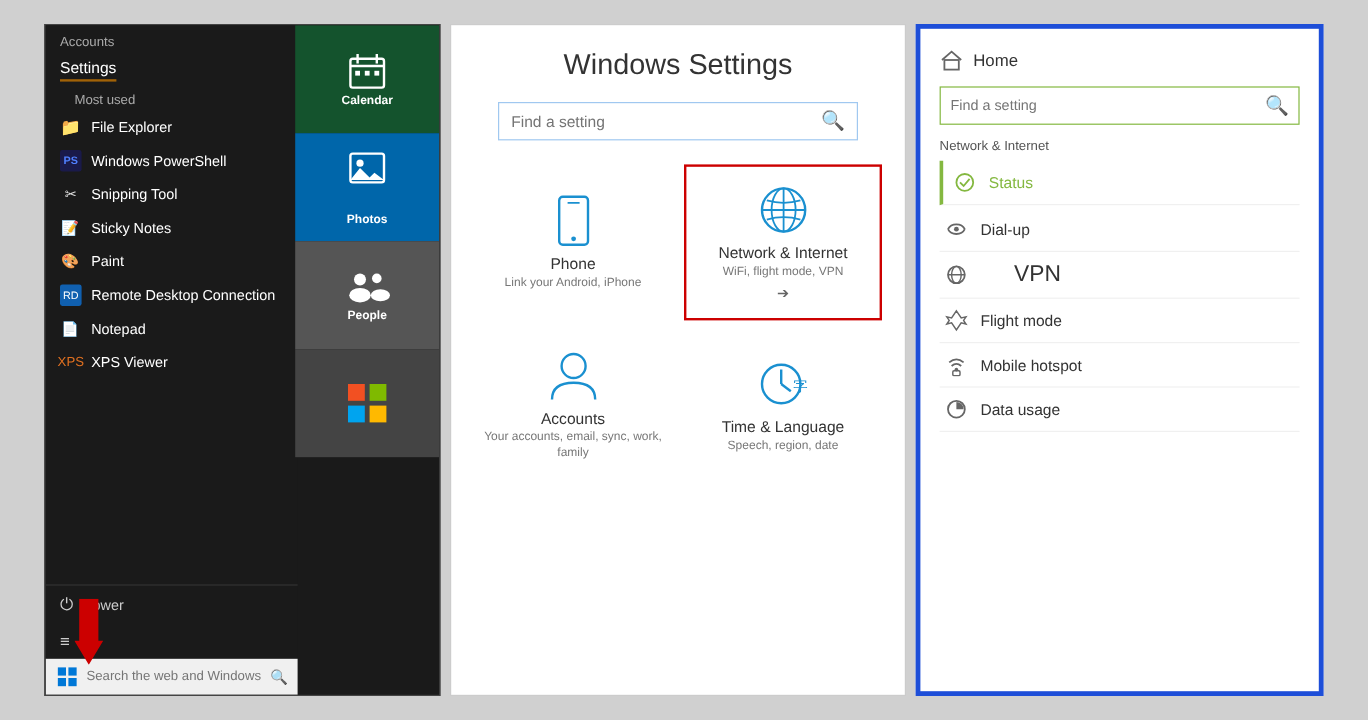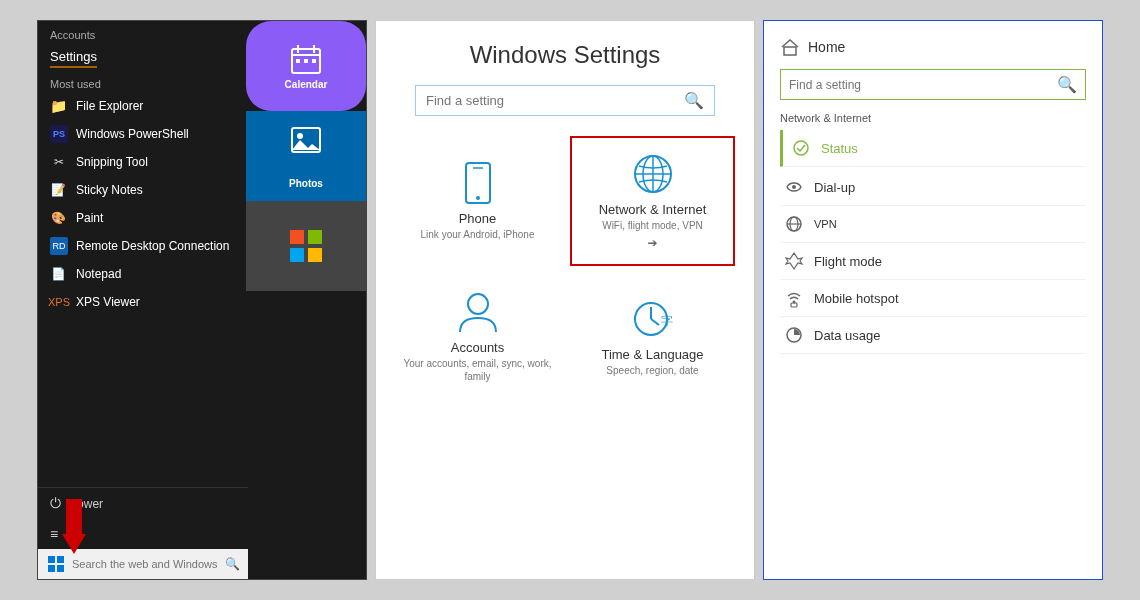--- a/index.html
+++ b/index.html
@@ -50,21 +50,21 @@
       padding: 6px 12px;
       display: flex;
       align-items: center;
       gap: 6px;
       position: relative;
     }
 
     .most-used-label {
       color: #aaa;
       font-size: 11px;
-      padding: 4px 12px 2px 12px;
+      padding: 4px 12px 2px 24px;
     }
 
     .menu-item {
       color: #fff;
       font-size: 12px;
       padding: 5px 12px;
       display: flex;
       align-items: center;
       gap: 8px;
       cursor: pointer;
@@ -191,21 +191,21 @@
       font-size: 10px;
       color: #777;
       line-height: 1.3;
     }
 
     
     .network-panel {
       width: 340px;
       height: 560px;
       background: #fff;
-      border: 1px solid #1d4ed8;
+      border: 4px solid #1d4ed8;
       display: flex;
       flex-direction: column;
       padding: 16px;
     }
 
     .net-home {
       display: flex;
       align-items: center;
       gap: 8px;
       margin-bottom: 12px;
@@ -313,21 +313,21 @@
       <span style="color:#888; font-size:12px;">🔍</span>
 
       <svg style="position:absolute; left:24px; top:-50px;" width="24" height="55" viewBox="0 0 24 55">
         <polygon points="4,0 20,0 20,35 24,35 12,55 0,35 4,35" fill="#cc0000"></polygon>
       </svg>
     </div>
   </div>
 
   <div class="tiles-area" style="position:absolute; right:0; top:0; width:120px; height:100%; display:flex; flex-direction:column;">
 
-    <div class="tile tile-calendar" style="height:90px; background:#8b5cf6; display:flex; flex-direction:column; align-items:center; justify-content:center;border-radius:25px;">
+    <div class="tile tile-calendar" style="height:90px; background:#14532d; display:flex; flex-direction:column; align-items:center; justify-content:center;">
       <svg width="32" height="32" viewBox="0 0 32 32" fill="white">
         <rect x="2" y="6" width="28" height="24" rx="2" fill="none" stroke="white" stroke-width="2"></rect>
         <line x1="2" y1="12" x2="30" y2="12" stroke="white" stroke-width="2"></line>
         <line x1="8" y1="2" x2="8" y2="10" stroke="white" stroke-width="2"></line>
         <line x1="24" y1="2" x2="24" y2="10" stroke="white" stroke-width="2"></line>
         <rect x="6" y="16" width="4" height="4" fill="white"></rect>
         <rect x="14" y="16" width="4" height="4" fill="white"></rect>
         <rect x="22" y="16" width="4" height="4" fill="white"></rect>
       </svg>
       <span style="color:#fff; font-size:10px; font-weight:600; margin-top:4px;">Calendar</span>
@@ -335,20 +335,29 @@
 
     <div class="tile tile-photos" style="height:90px; background:#0066aa; display:flex; flex-direction:column; align-items:center; justify-content:center;">
       <svg width="32" height="32" viewBox="0 0 32 32" fill="white">
         <rect x="2" y="4" width="28" height="24" rx="2" fill="none" stroke="white" stroke-width="2"></rect>
         <circle cx="10" cy="12" r="3" fill="white"></circle>
         <polygon points="2,26 10,16 18,24 22,20 30,26" fill="white"></polygon>
       </svg>
       <span style="color:#fff; font-size:10px; font-weight:600; margin-top:4px;">Photos</span>
     </div>
 
+    <div class="tile tile-people" style="height:90px; background:#555; display:flex; flex-direction:column; align-items:center; justify-content:center;">
+      <svg width="38" height="30" viewBox="0 0 38 30" fill="white">
+        <circle cx="13" cy="9" r="5" fill="white"></circle>
+        <ellipse cx="13" cy="22" rx="9" ry="6" fill="white"></ellipse>
+        <circle cx="27" cy="8" r="4" fill="white"></circle>
+        <ellipse cx="30" cy="22" rx="8" ry="5" fill="white"></ellipse>
+      </svg>
+      <span style="color:#fff; font-size:10px; font-weight:600; margin-top:4px;">People</span>
+    </div>
 
     <div class="tile tile-store" style="height:90px; background:#444; display:flex; flex-direction:column; align-items:center; justify-content:center;">
       <svg width="36" height="36" viewBox="0 0 36 36">
         <rect x="2" y="2" width="14" height="14" fill="#f25022"></rect>
         <rect x="20" y="2" width="14" height="14" fill="#7fba00"></rect>
         <rect x="2" y="20" width="14" height="14" fill="#00a4ef"></rect>
         <rect x="20" y="20" width="14" height="14" fill="#ffb900"></rect>
       </svg>
     </div>
   </div>
@@ -454,21 +463,21 @@
     </svg>
     <span style="font-size:13px;">Dial-up</span>
   </div>
 
   <div class="net-item">
     <svg width="20" height="20" viewBox="0 0 20 20">
       <circle cx="10" cy="10" r="7" fill="none" stroke="#666" stroke-width="1.5"></circle>
       <ellipse cx="10" cy="10" rx="4" ry="7" fill="none" stroke="#666" stroke-width="1.2"></ellipse>
       <line x1="3" y1="10" x2="17" y2="10" stroke="#666" stroke-width="1.2"></line>
     </svg>
-    <span style="font-size:11px;">VPN</span>
+    <span style="font-size:19px;margin-left:28px;">VPN</span>
   </div>
 
   <div class="net-item">
     <svg width="20" height="20" viewBox="0 0 20 20">
       <path d="M10 2 L14 8 L18 7 L16 10 L18 13 L14 12 L10 18 L6 12 L2 13 L4 10 L2 7 L6 8 Z" fill="none" stroke="#666" stroke-width="1.2"></path>
     </svg>
     <span style="font-size:13px;">Flight mode</span>
   </div>
 
   <div class="net-item">

